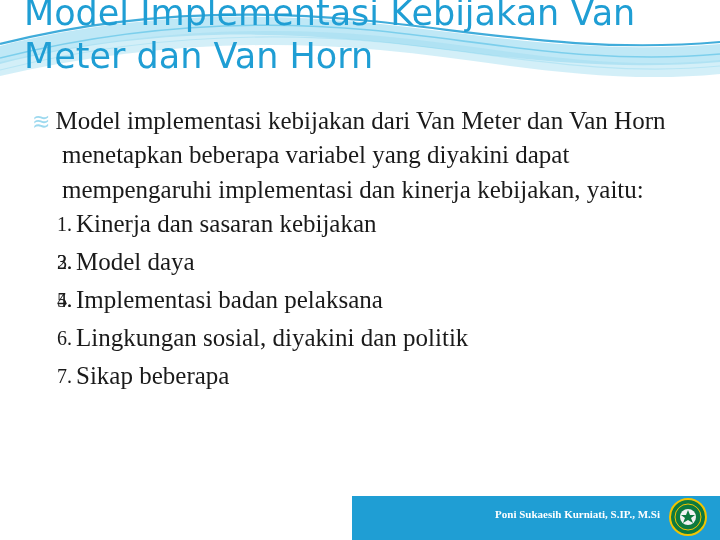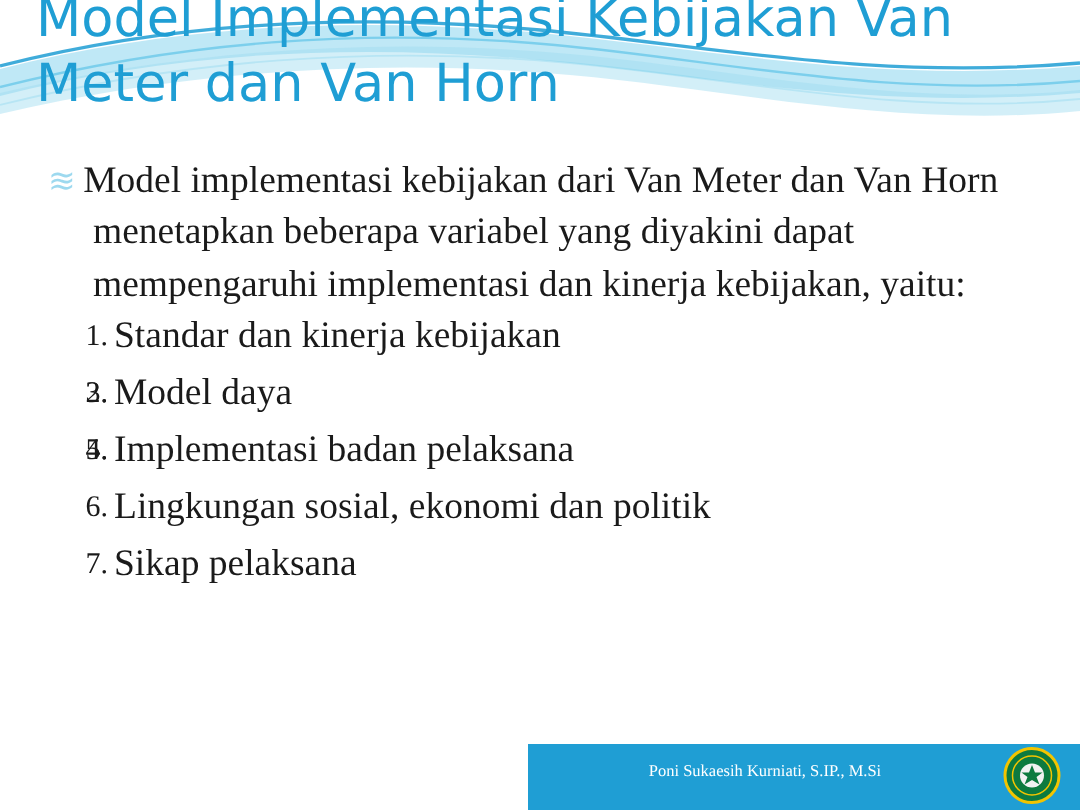--- a/index.html
+++ b/index.html
@@ -97,25 +97,25 @@
     bottom: 0;
     width: 368px;
     height: 44px;
     background: #1f9ed4;
   }
   .footer-text {
     position: absolute;
     left: 360px;
     bottom: 20px;
     width: 300px;
-    text-align: center;
+    text-align: right;
     color: #ffffff;
     font-family: "Liberation Serif", serif;
     font-size: 11px;
-    font-weight: normal;
+    font-weight: bold;
   }
   .seal {
     position: absolute;
     right: 12px;
     bottom: 3px;
     width: 40px;
     height: 40px;
   }
 </style>
 </head>
@@ -134,27 +134,27 @@
     </svg>
   </div>
 
   <div class="title">Model Implementasi Kebijakan Van Meter dan Van Horn</div>
 
   <div class="content">
 
     <div class="bullet-para"><span class="bullet-glyph">≋</span><span>Model implementasi kebijakan dari Van Meter dan Van Horn menetapkan beberapa variabel yang diyakini dapat mempengaruhi implementasi dan kinerja kebijakan, yaitu:</span></div>
 
     <ol class="numbered">
-      <li><span class="num">1.</span><span>Standar dan kinerja kebijakan</span></li>
+      <li><span class="num">1.</span><span>Kinerja dan sasaran kebijakan</span></li>
       <li><span class="num">2.</span></li>
       <li><span class="num">3.</span><span>Model daya</span></li>
       <li><span class="num">4.</span></li>
       <li><span class="num">5.</span><span>Implementasi badan pelaksana</span></li>
-      <li><span class="num">6.</span><span>Lingkungan sosial, ekonomi dan politik</span></li>
-      <li><span class="num">7.</span><span>Sikap pelaksana</span></li>
+      <li><span class="num">6.</span><span>Lingkungan sosial, diyakini dan politik</span></li>
+      <li><span class="num">7.</span><span>Sikap beberapa</span></li>
     </ol>
 
   </div>
 
   <div class="footer-bar"></div>
   <div class="footer-text">Poni Sukaesih Kurniati, S.IP., M.Si</div>
   <div class="seal">
     <svg width="40" height="40" viewBox="0 0 40 40" xmlns="http://www.w3.org/2000/svg">
       <circle cx="20" cy="20" r="18" fill="#0d7a3f" stroke="#f2c400" stroke-width="2"></circle>
       <circle cx="20" cy="20" r="13" fill="none" stroke="#f2c400" stroke-width="1"></circle>

